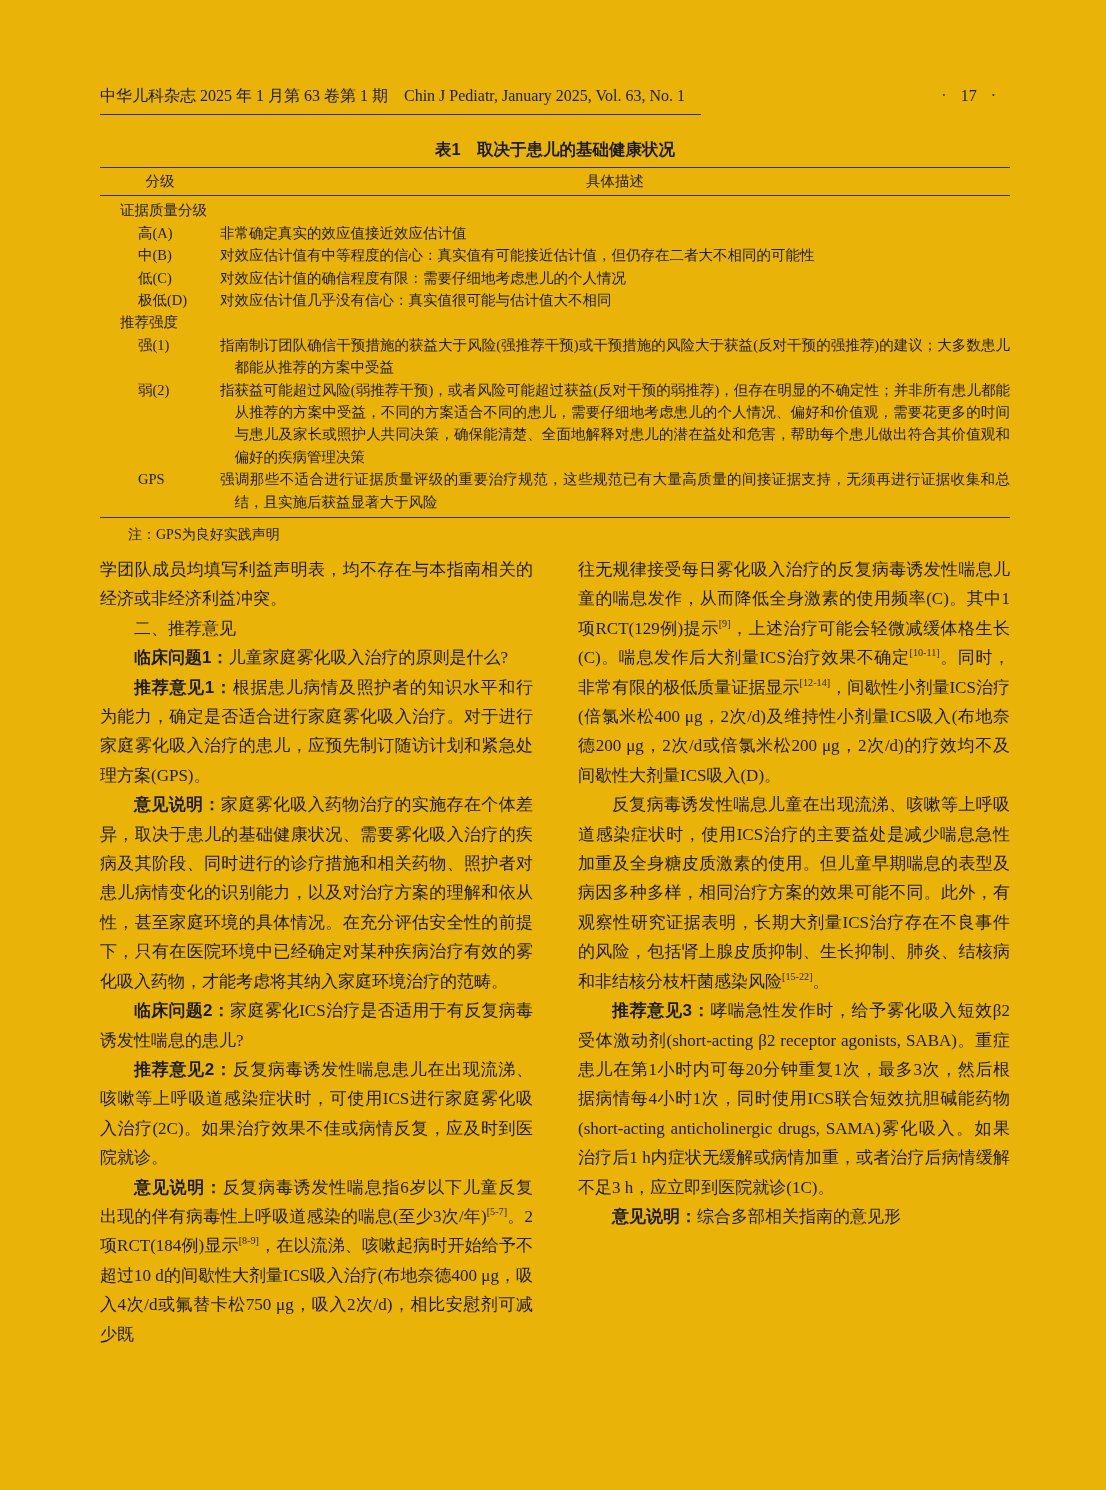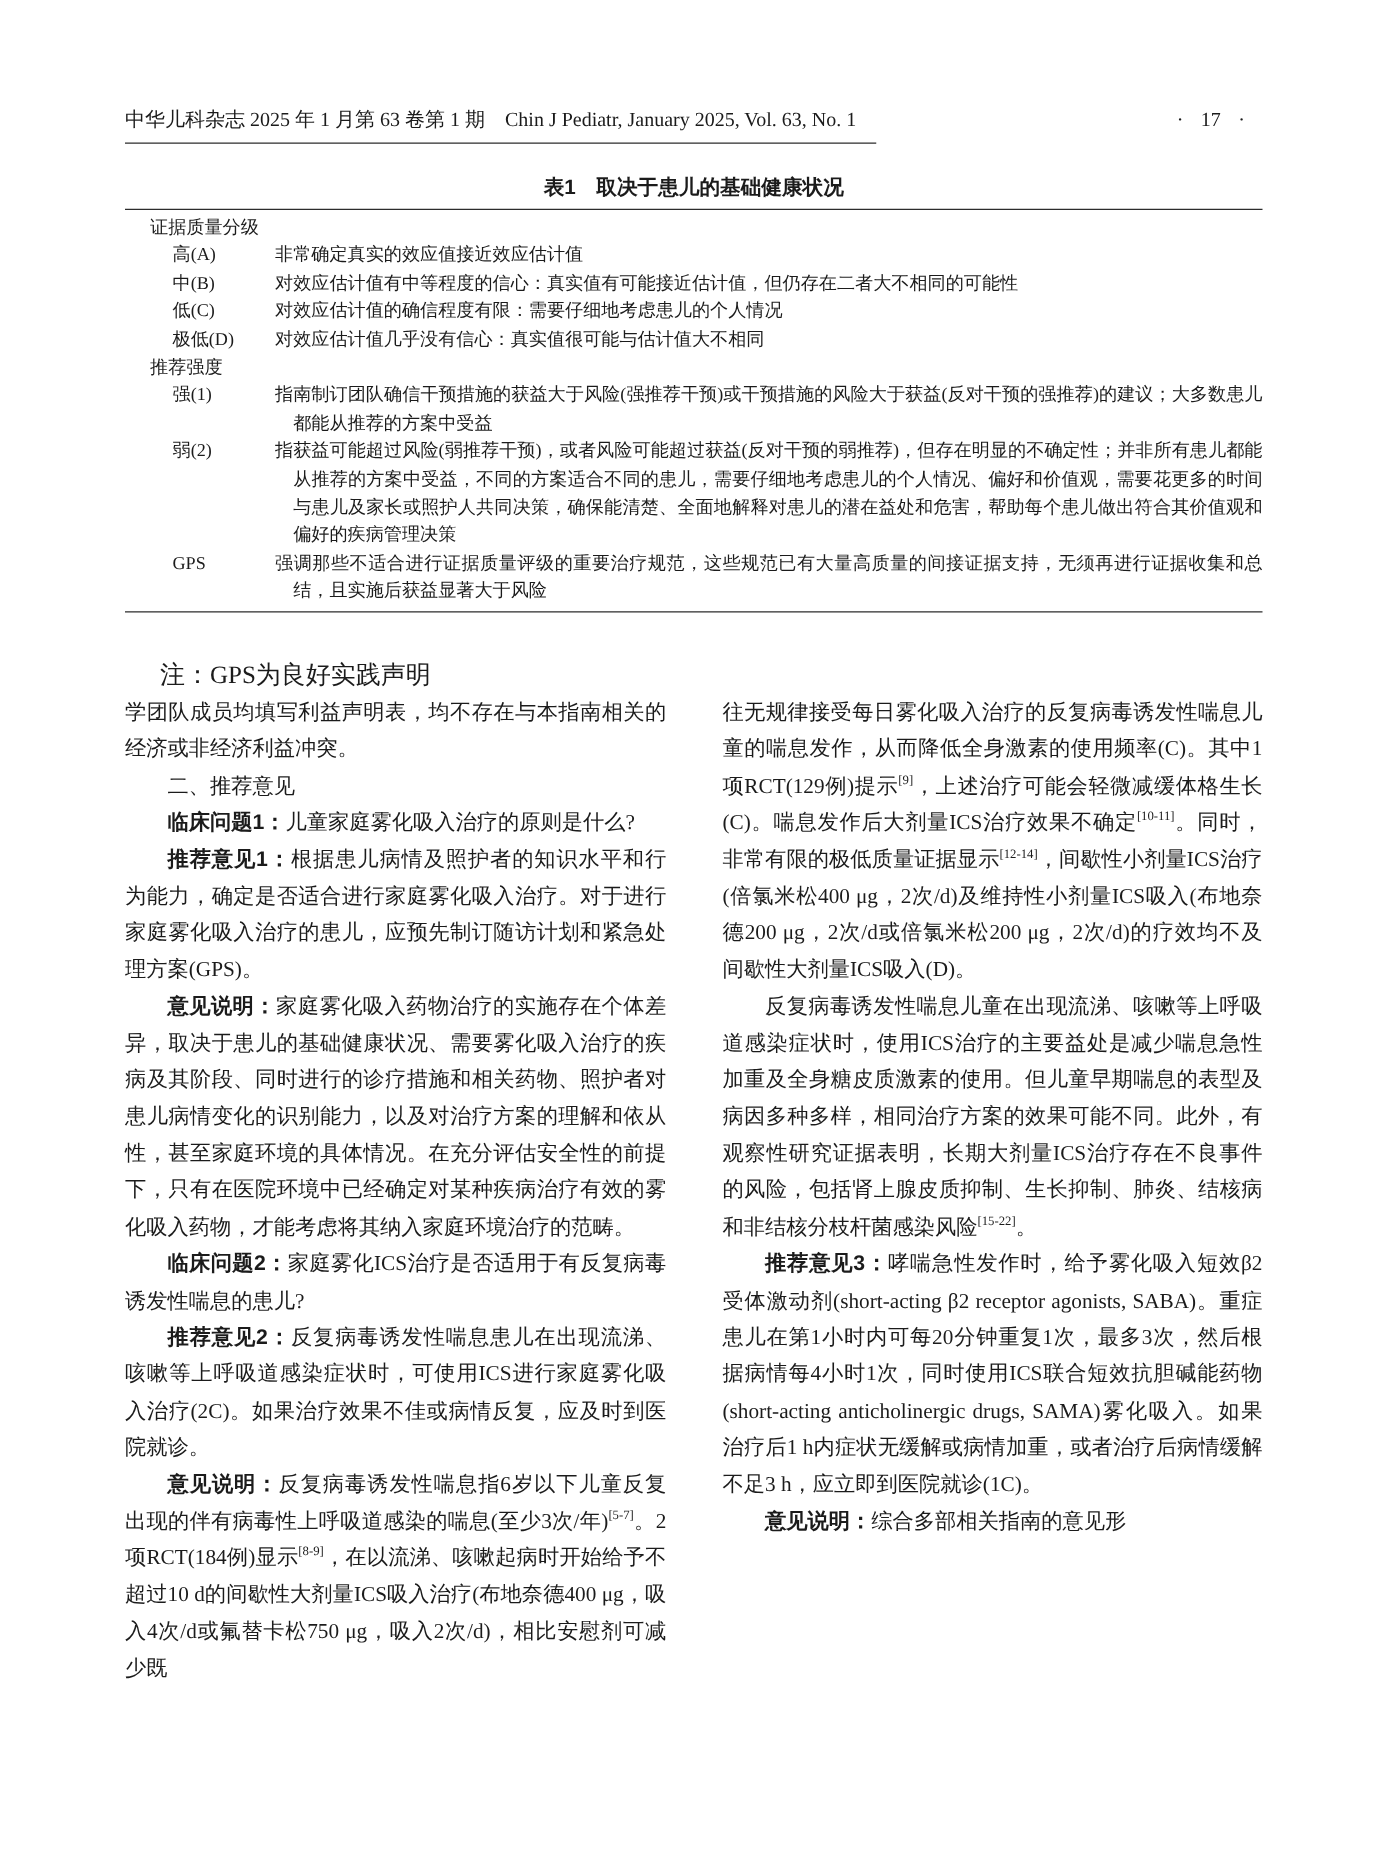--- a/index.html
+++ b/index.html
@@ -1,20 +1,20 @@
 <!DOCTYPE html>
 <html><head>
 <meta charset="utf-8">
 <style>
   html,body { margin:0; padding:0; background:#e8e8e8; }
   .page {
     position:relative;
     width:1106px; height:1490px;
     margin:0 auto;
-    background:#ffffff;
+    background:#eab308;
     color:#1b1b1b;
     font-family:"Liberation Serif","DejaVu Serif",serif;
     overflow:hidden;
   }
   
   .running-head {
     position:absolute; top:86px; left:100px; width:910px;
     display:flex; justify-content:space-between; align-items:baseline;
     font-size:16px;
   }
@@ -42,21 +42,21 @@
   .h-grade { width:120px; flex-shrink:0; text-align:center; }
   .h-desc  { flex:1; text-align:center; }
   .t-body { padding:3px 0 4px 0; }
   .t-row { display:flex; }
   .t-grade { width:120px; flex-shrink:0; box-sizing:border-box; }
   .t-grade.sec  { padding-left:20px; }
   .t-grade.item { padding-left:38px; }
   .t-desc { flex:1; padding-left:1em; text-indent:-1em; text-align:justify; }
   .table-note {
     position:absolute; top:526px; left:128px;
-    font-size:20px;
+    font-size:14px;
   }
 
   
   .body-cols {
     position:absolute; top:555px; left:100px; width:910px;
     display:flex; gap:45px;
     font-size:17px; line-height:29.4px;
     text-align:justify;
   }
   .col { width:433px; }
@@ -75,20 +75,24 @@
 <div class="page">
 
   <div class="running-head">
     <span class="journal-line">中华儿科杂志 2025 年 1 月第 63 卷第 1 期　Chin J Pediatr, January 2025, Vol. 63, No. 1</span>
     <span class="page-num">· 17 ·</span>
   </div>
 
   <div class="table-title">表1　取决于患儿的基础健康状况</div>
 
   <div class="ev-table">
+    <div class="t-head">
+      <div class="h-grade">分级</div>
+      <div class="h-desc">具体描述</div>
+    </div>
     <div class="t-body">
       <div class="t-row">
         <div class="t-grade sec">证据质量分级</div>
         <div class="t-desc"></div>
       </div>
       <div class="t-row">
         <div class="t-grade item">高(A)</div>
         <div class="t-desc">非常确定真实的效应值接近效应估计值</div>
       </div>
       <div class="t-row">

